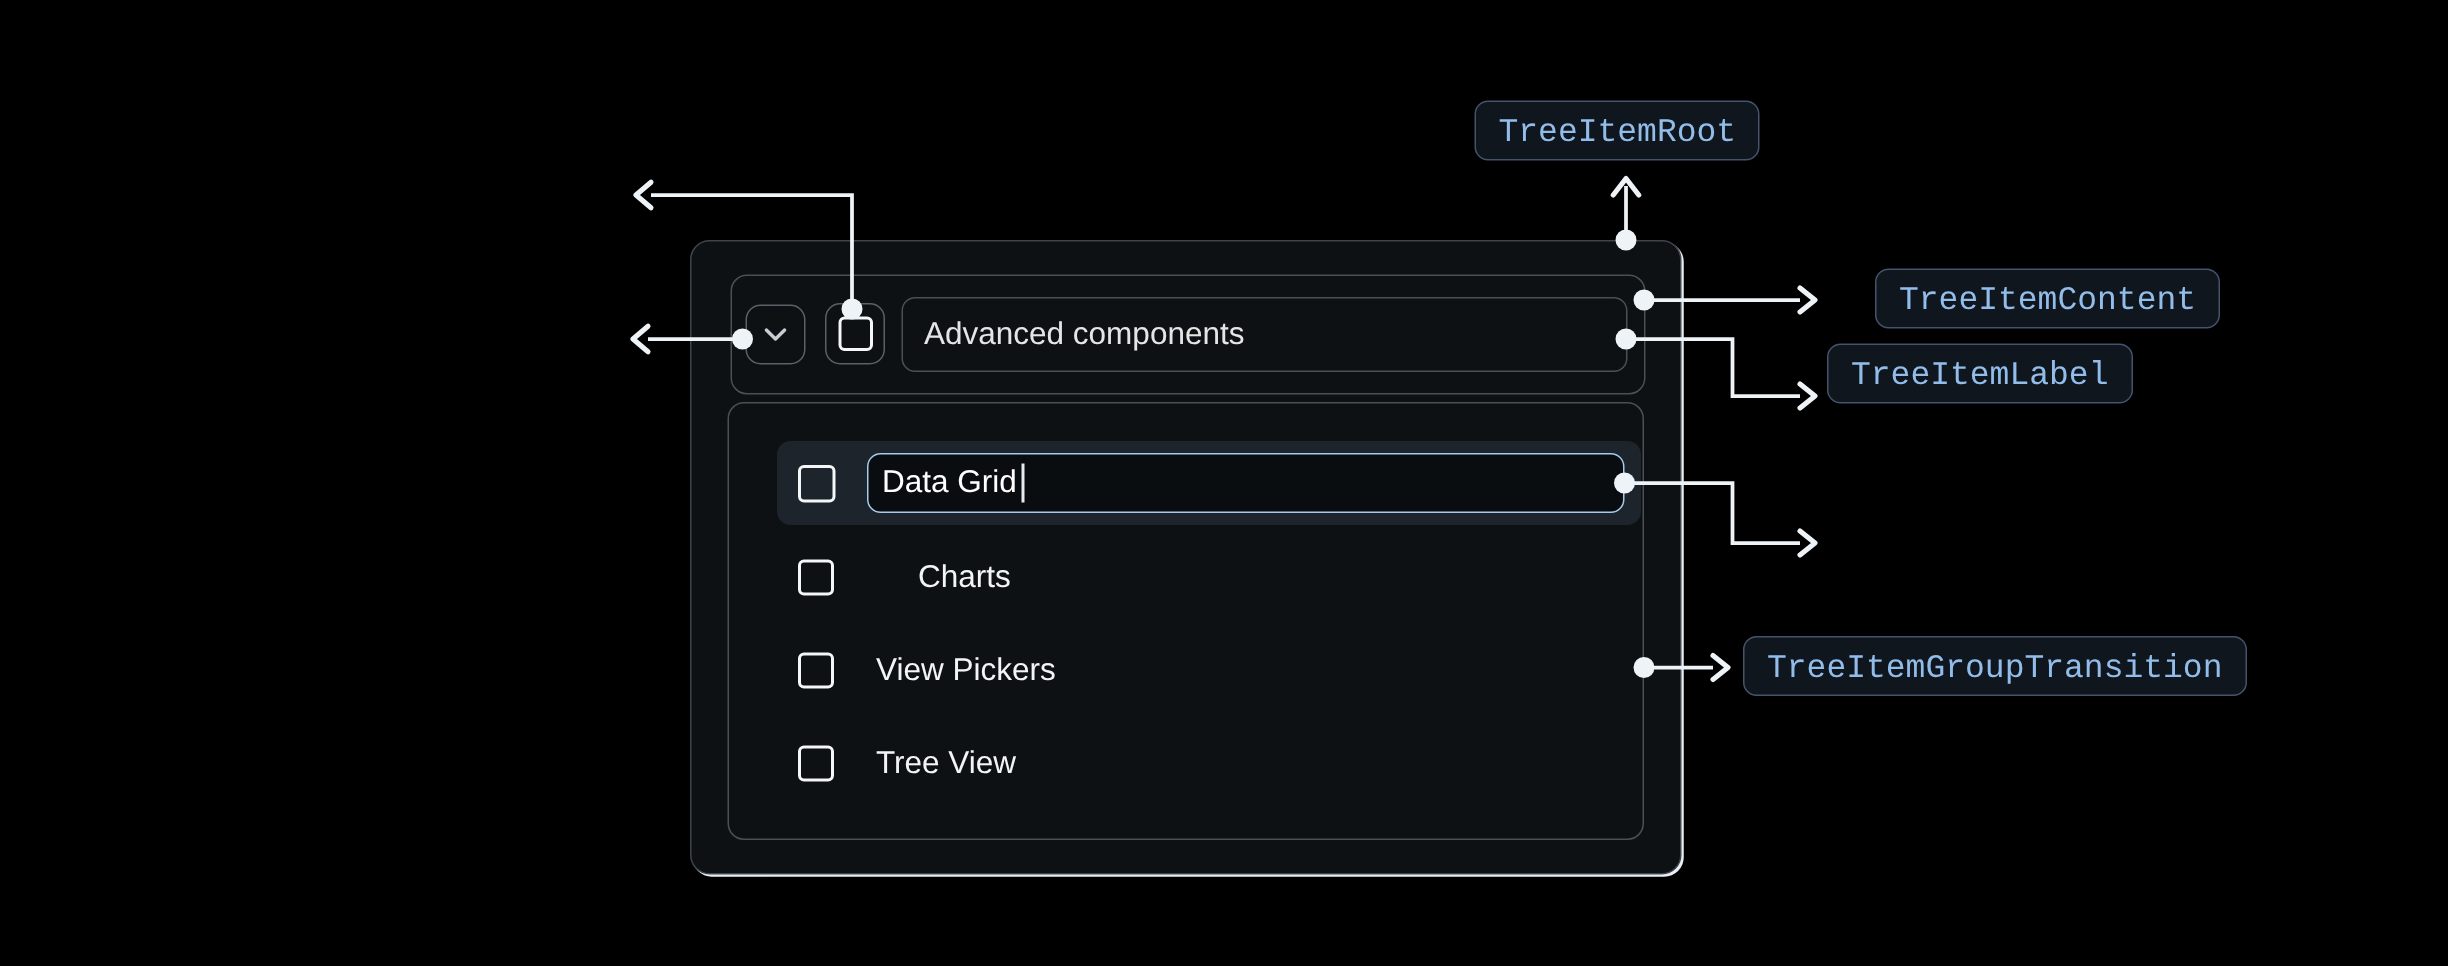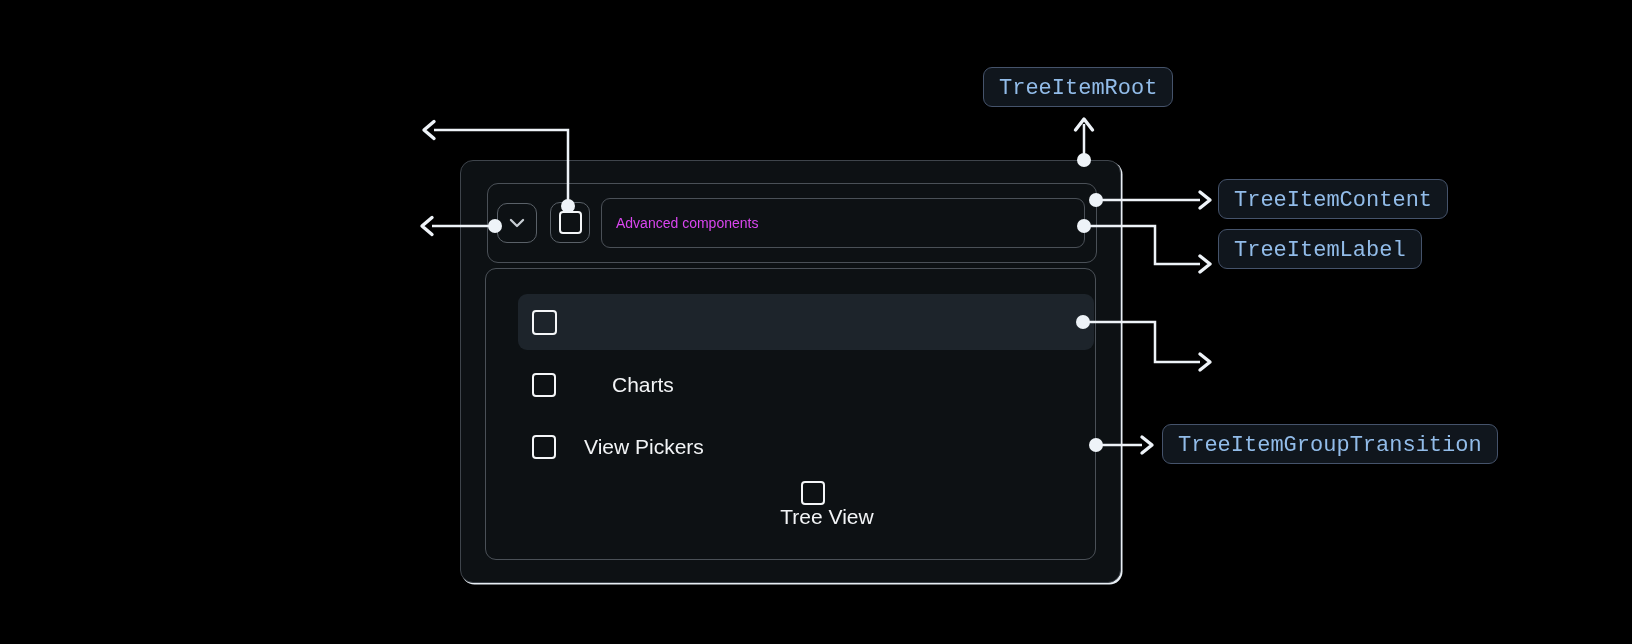--- a/index.html
+++ b/index.html
@@ -35,21 +35,21 @@
     display:flex;align-items:center;justify-content:center;
   }
   .cb{
     border:2.5px solid #f4f6f8;border-radius:4px;box-sizing:border-box;background:transparent;
   }
   .cb-sm{width:23px;height:23px;}
   .label-box{
     position:absolute;left:601px;top:198px;width:484px;height:50px;
     border:1.5px solid #4a5057;border-radius:9px;box-sizing:border-box;
     display:flex;align-items:center;padding-left:14px;
-    color:#d946ef;font-size:14px;
+    color:#e5e5e5;font-size:21px;
   }
   .group-box{
     position:absolute;left:485px;top:268px;width:611px;height:292px;
     border:1.5px solid #4a5057;border-radius:11px;box-sizing:border-box;
   }
   .tree-row{
     position:absolute;left:518px;width:576px;height:56px;border-radius:9px;
     display:flex;align-items:center;padding-left:14px;box-sizing:border-box;
     color:#f2f4f6;font-size:21px;
   }
@@ -87,36 +87,40 @@
 
   <div class="label-box">
     <span>Advanced components</span>
   </div>
 
   <div class="group-box"></div>
 
   <div class="tree-row row-selected" style="top:294px;">
     <div class="cb" style="width:25px;height:25px;"></div>
   </div>
+  <div class="label-input" role="textbox">
+    <span>Data Grid</span>
+    <div class="caret"></div>
+  </div>
 
   <div class="tree-row" style="top:357px;gap:28px;">
     <div class="cb"></div>
     <span class="row-label">Charts</span>
   </div>
   <div class="tree-row" style="top:419px;">
     <div class="cb"></div>
     <span class="row-label">View Pickers</span>
   </div>
-  <div class="tree-row" style="top:481px;flex-direction:column;">
+  <div class="tree-row" style="top:481px;">
     <div class="cb"></div>
     <span class="row-label">Tree View</span>
   </div>
 
   <div class="badge" style="left:983px;top:67px;">TreeItemRoot</div>
-  <div class="badge" style="left:1218px;top:179px;">TreeItemContent</div>
+  <div class="badge" style="left:1250px;top:179px;">TreeItemContent</div>
   <div class="badge" style="left:1218px;top:229px;">TreeItemLabel</div>
   <div class="badge" style="left:1162px;top:424px;">TreeItemGroupTransition</div>
 
   <svg class="overlay" width="1632" height="644" viewBox="0 0 1632 644">
     <g stroke="#eef3f8" stroke-width="2.5" fill="none">
 
       <g>
         <path d="M1084,158 V124"></path>
         <polyline points="1075.5,130 1084,119 1092.5,130" stroke-width="3.4" stroke-linecap="round" stroke-linejoin="round"></polyline>
         <circle cx="1084" cy="160" r="7" fill="#eef3f8" stroke="none"></circle>

